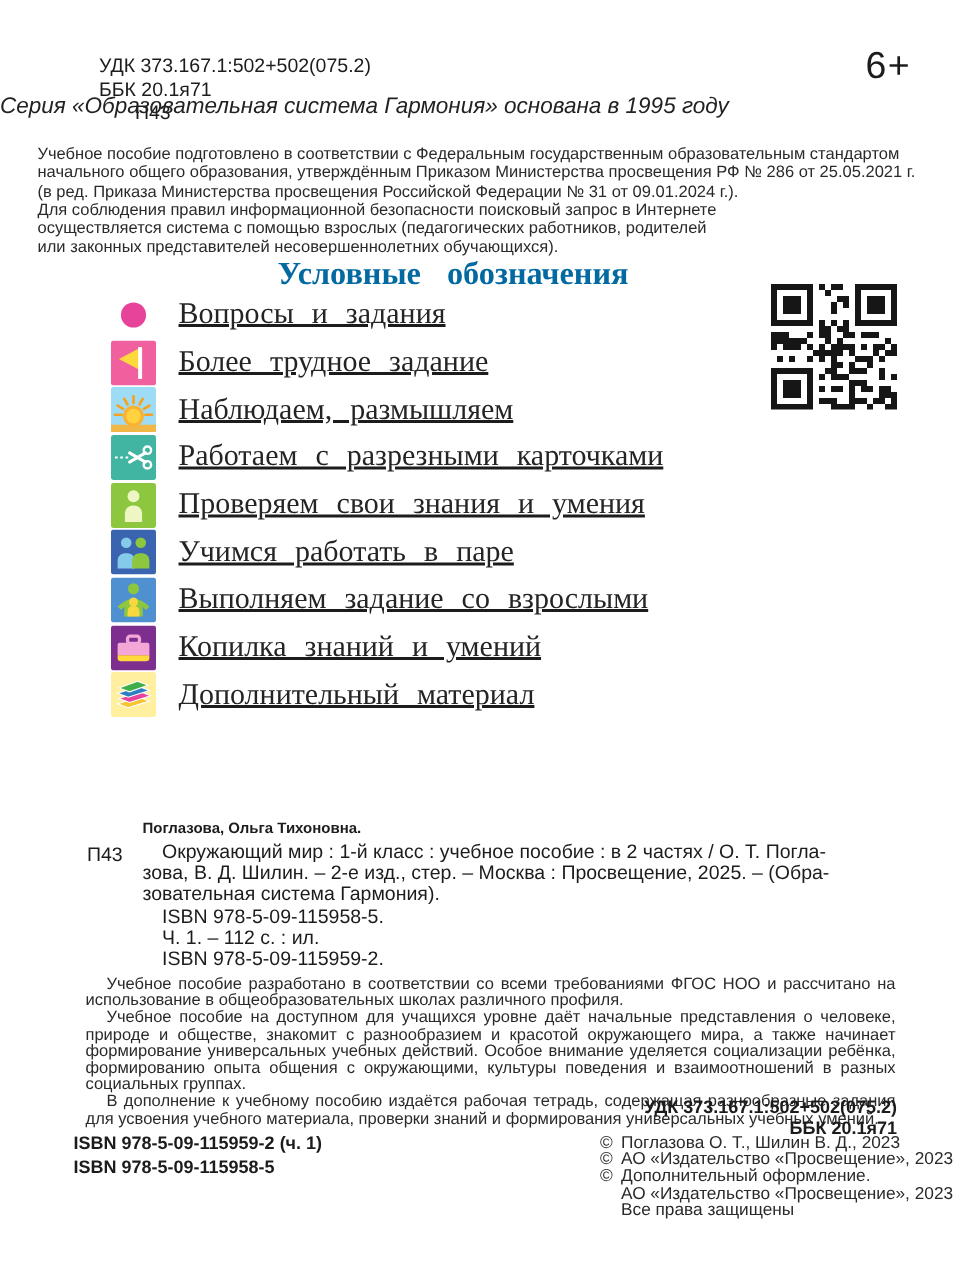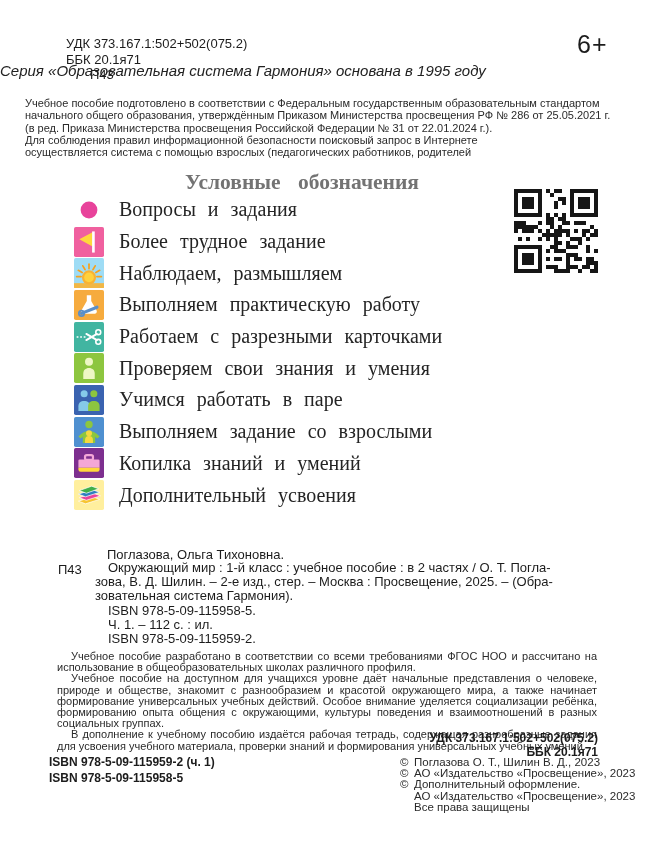--- a/index.html
+++ b/index.html
@@ -11,30 +11,30 @@
   .top-codes{position:absolute;left:66px;top:36px;font-size:13px;line-height:15.5px;white-space:nowrap;}
   .top-codes .acode{margin-left:24px;}
   .age-rating{position:absolute;left:577px;top:30px;font-size:25px;letter-spacing:1px;}
   
   .series-note{position:absolute;left:0;top:62px;width:600px;font-style:italic;font-size:15px;color:#222;}
   .center-note{position:absolute;left:25px;width:600px;text-align:left;font-size:11px;line-height:12.3px;color:#2a2a2a;}
   .note-standard{top:97px;}
   .note-safety{top:134px;}
   
   .legend-title{position:absolute;left:72px;top:170px;width:460px;text-align:center;
-    font-family:"Liberation Serif",serif;font-weight:bold;font-size:21.5px;word-spacing:12px;color:#737373;}
-  .legend{position:absolute;left:72px;top:194px;}
+    font-family:"Liberation Serif",serif;font-weight:bold;font-size:21.5px;word-spacing:12px;color:#0369a1;}
+  .legend{position:absolute;left:72px;top:194px;text-decoration:underline;}
   .legend-row{display:flex;align-items:center;height:31.7px;}
   .legend-icon{width:34px;flex:0 0 34px;display:flex;align-items:center;justify-content:center;}
   .legend-label{margin-left:13px;font-family:"Liberation Serif",serif;font-size:20px;word-spacing:7px;color:#242424;white-space:nowrap;}
   
   .qr{position:absolute;left:514px;top:189px;width:84px;height:84px;}
   .qr svg{display:block;width:84px;height:84px;}
   
-  .catalog-author{position:absolute;left:95px;top:547px;font-weight:normal;font-size:13px;margin-left:12px;}
+  .catalog-author{position:absolute;left:95px;top:547px;font-weight:bold;font-size:10px;}
   .catalog-code{position:absolute;left:58px;top:562px;font-size:13px;}
   .catalog-body{position:absolute;left:95px;top:561px;font-size:13px;line-height:14.2px;}
   .catalog-body .first{ text-indent:13px;}
   .catalog-body .ind{ padding-left:13px;}
   
   .annotation{position:absolute;left:57px;top:651px;width:540px;font-size:11px;line-height:11.2px;text-align:justify;color:#2a2a2a;}
   .annotation p{margin:0;text-indent:14px;}
   
   .footer-codes{position:absolute;right:52px;top:732px;text-align:right;font-weight:bold;font-size:12px;line-height:13.5px;white-space:nowrap;}
   .footer-isbn{position:absolute;left:49px;top:755px;font-weight:bold;font-size:12px;line-height:15.5px;white-space:nowrap;}
@@ -53,26 +53,27 @@
     <div class="acode">П43</div>
   </div>
 
   <div class="age-rating">6+</div>
 
   <div class="series-note">Серия «Образовательная система Гармония» основана в 1995 году</div>
 
   <div class="center-note note-standard">
     <div>Учебное пособие подготовлено в соответствии с Федеральным государственным образовательным стандартом</div>
     <div>начального общего образования, утверждённым Приказом Министерства просвещения РФ № 286 от 25.05.2021 г.</div>
-    <div>(в ред. Приказа Министерства просвещения Российской Федерации № 31 от 22.01.2024 г.).</div>
+    <div>(в ред. Приказа Министерства просвещения Российской Федерации № 31 от 09.01.2024 г.).</div>
   </div>
 
   <div class="center-note note-safety">
     <div>Для соблюдения правил информационной безопасности поисковый запрос в Интернете</div>
     <div>осуществляется система с помощью взрослых (педагогических работников, родителей</div>
+    <div>или законных представителей несовершеннолетних обучающихся).</div>
   </div>
 
   <div class="legend-title">Условные обозначения</div>
 
   <div class="legend">
 
     <div class="legend-row">
       <span class="legend-icon">
         <svg width="30" height="30" viewBox="0 0 34 34">
             <circle cx="17" cy="17" r="9.5" fill="#e8439b"></circle>
@@ -106,31 +107,20 @@
             <line x1="8" y1="21" x2="3" y2="21"></line>
           </g>
           <circle cx="17" cy="22" r="8" fill="#f9b233"></circle>
           <circle cx="17" cy="22" r="5.5" fill="#ffd23e"></circle>
           <rect x="0" y="28.5" width="34" height="5.5" fill="#f9b233" opacity="0.9"></rect>
         </svg>
       </span>
       <span class="legend-label">Наблюдаем, размышляем</span>
     </div>
 
-    <div class="legend-row">
-      <span class="legend-icon">
-        <svg width="30" height="30" viewBox="0 0 34 34">
-          <rect width="34" height="34" rx="2" fill="#f6ab3e"></rect>
-          <path d="M14.5 6 h5 v6.5 l6 10.5 c1.1 2 -0.3 4 -2.5 4 h-12 c-2.2 0 -3.6 -2 -2.5 -4 l6 -10.5 z" fill="#ffffff"></path>
-          <line x1="8.5" y1="26.5" x2="26" y2="19.5" stroke="#5b8fc9" stroke-width="3.6" stroke-linecap="round"></line>
-          <circle cx="8.5" cy="26.5" r="3" fill="none" stroke="#5b8fc9" stroke-width="2"></circle>
-        </svg>
-      </span>
-      <span class="legend-label">Выполняем практическую работу</span>
-    </div>
 
     <div class="legend-row">
       <span class="legend-icon">
         <svg width="30" height="30" viewBox="0 0 34 34">
           <rect width="34" height="34" rx="2" fill="#41b5a1"></rect>
           <line x1="3" y1="17" x2="14" y2="17" stroke="#ffffff" stroke-width="1.6" stroke-dasharray="2 2"></line>
           <line x1="14" y1="13.5" x2="26" y2="20.5" stroke="#ffffff" stroke-width="2.2" stroke-linecap="round"></line>
           <line x1="14" y1="20.5" x2="26" y2="13.5" stroke="#ffffff" stroke-width="2.2" stroke-linecap="round"></line>
           <circle cx="27.5" cy="11.5" r="2.8" fill="none" stroke="#ffffff" stroke-width="1.8"></circle>
           <circle cx="27.5" cy="22.5" r="2.8" fill="none" stroke="#ffffff" stroke-width="1.8"></circle>
@@ -193,21 +183,21 @@
     <div class="legend-row">
       <span class="legend-icon">
         <svg width="30" height="30" viewBox="0 0 34 34">
           <rect width="34" height="34" rx="2" fill="#ffef9e"></rect>
           <path d="M5 24 L21 19 L29 22 L13 27 Z" fill="#f7c531" stroke="#ffffff" stroke-width="0.8"></path>
           <path d="M6 20 L22 15 L30 18 L14 23 Z" fill="#e8439b" stroke="#ffffff" stroke-width="0.8"></path>
           <path d="M5 16 L21 11 L29 14 L13 19 Z" fill="#2e7fc0" stroke="#ffffff" stroke-width="0.8"></path>
           <path d="M6 12 L20 7 L28 10 L14 15 Z" fill="#3fae49" stroke="#ffffff" stroke-width="0.8"></path>
         </svg>
       </span>
-      <span class="legend-label">Дополнительный усвоения</span>
+      <span class="legend-label">Дополнительный материал</span>
     </div>
 
   </div>
 
   <div class="qr">
     <svg id="qr-svg" viewBox="0 0 21 21" shape-rendering="crispEdges">
         <rect width="21" height="21" fill="#ffffff"></rect>
         <rect x="0" y="0" width="1" height="1" fill="#161616"></rect>
         <rect x="1" y="0" width="1" height="1" fill="#161616"></rect>
         <rect x="2" y="0" width="1" height="1" fill="#161616"></rect>

